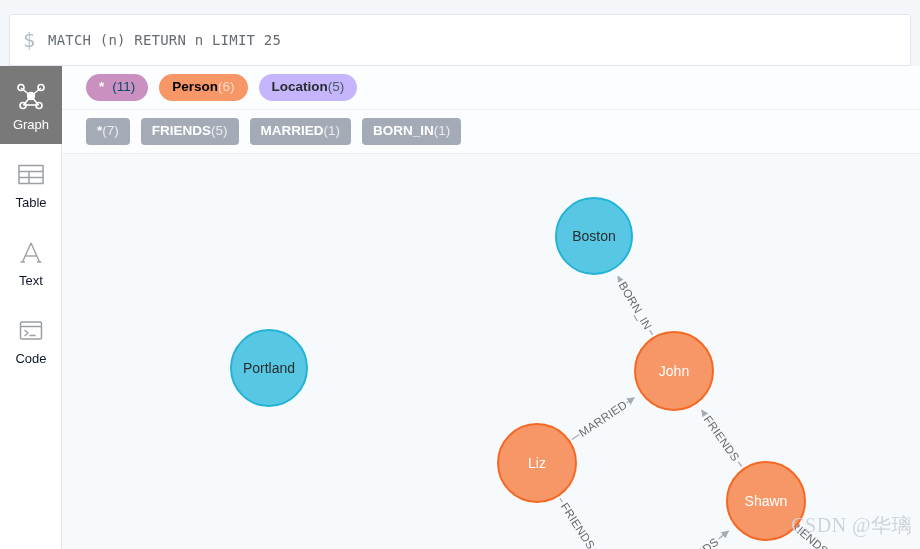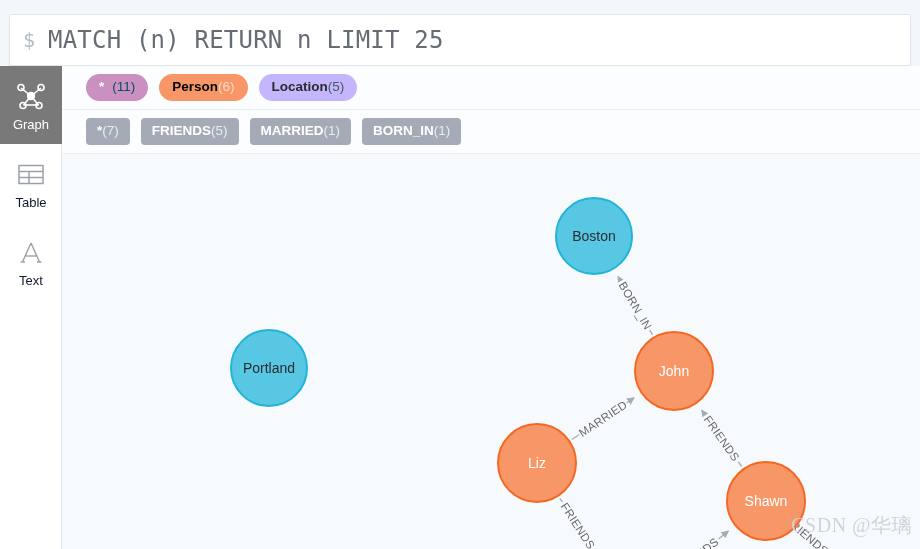--- a/index.html
+++ b/index.html
@@ -43,21 +43,21 @@
     font-family: "DejaVu Sans Mono", "Liberation Mono", monospace;
     font-size: 20px;
     color: #b6bcc4;
     padding-left: 13px;
     padding-right: 13px;
     line-height: 1;
     user-select: none;
   }
   .query-text {
     font-family: "DejaVu Sans Mono", "Liberation Mono", monospace;
-    font-size: 24px;
+    font-size: 14px;
     letter-spacing: 0.2px;
     color: #666c74;
     white-space: pre;
     line-height: 1;
   }
 
   
   .sidebar {
     position: absolute;
     left: 0;
@@ -234,20 +234,33 @@
             <path d="M13 3 L4.5 22 M13 3 L21.5 22"></path>
             <line x1="7.6" y1="16" x2="18.4" y2="16"></line>
             <line x1="2.5" y1="22" x2="7" y2="22"></line>
             <line x1="19" y1="22" x2="23.5" y2="22"></line>
           </g>
         </svg>
       </span>
       <span class="si-label">Text</span>
     </div>
 
+    <div class="side-item">
+      <span class="si-icon">
+        <svg width="26" height="22" viewBox="0 0 26 22" aria-hidden="true">
+          <g fill="none" stroke="#9aa0a6" stroke-width="1.5">
+            <rect x="2.5" y="2" width="21" height="17" rx="1.5"></rect>
+            <line x1="2.5" y1="6.5" x2="23.5" y2="6.5"></line>
+            <path d="M7 10.5 L10 13 L7 15.5" stroke-linecap="round" stroke-linejoin="round"></path>
+            <line x1="12" y1="15.5" x2="17" y2="15.5" stroke-linecap="round"></line>
+          </g>
+        </svg>
+      </span>
+      <span class="si-label">Code</span>
+    </div>
   </div>
 
   <div class="legend">
     <div class="legend-row" id="row-nodes">
         <div class="chip node" style="background: rgb(201, 144, 192);">
           <span class="chip-name" style="color: rgb(255, 255, 255);">*</span>
           <span class="chip-count" style="color: #0c4a6e; margin-left: 8px;">(11)</span>
         </div>
         <div class="chip node" style="background: rgb(247, 151, 103);">
           <span class="chip-name" style="color: #000000;">Person</span>

